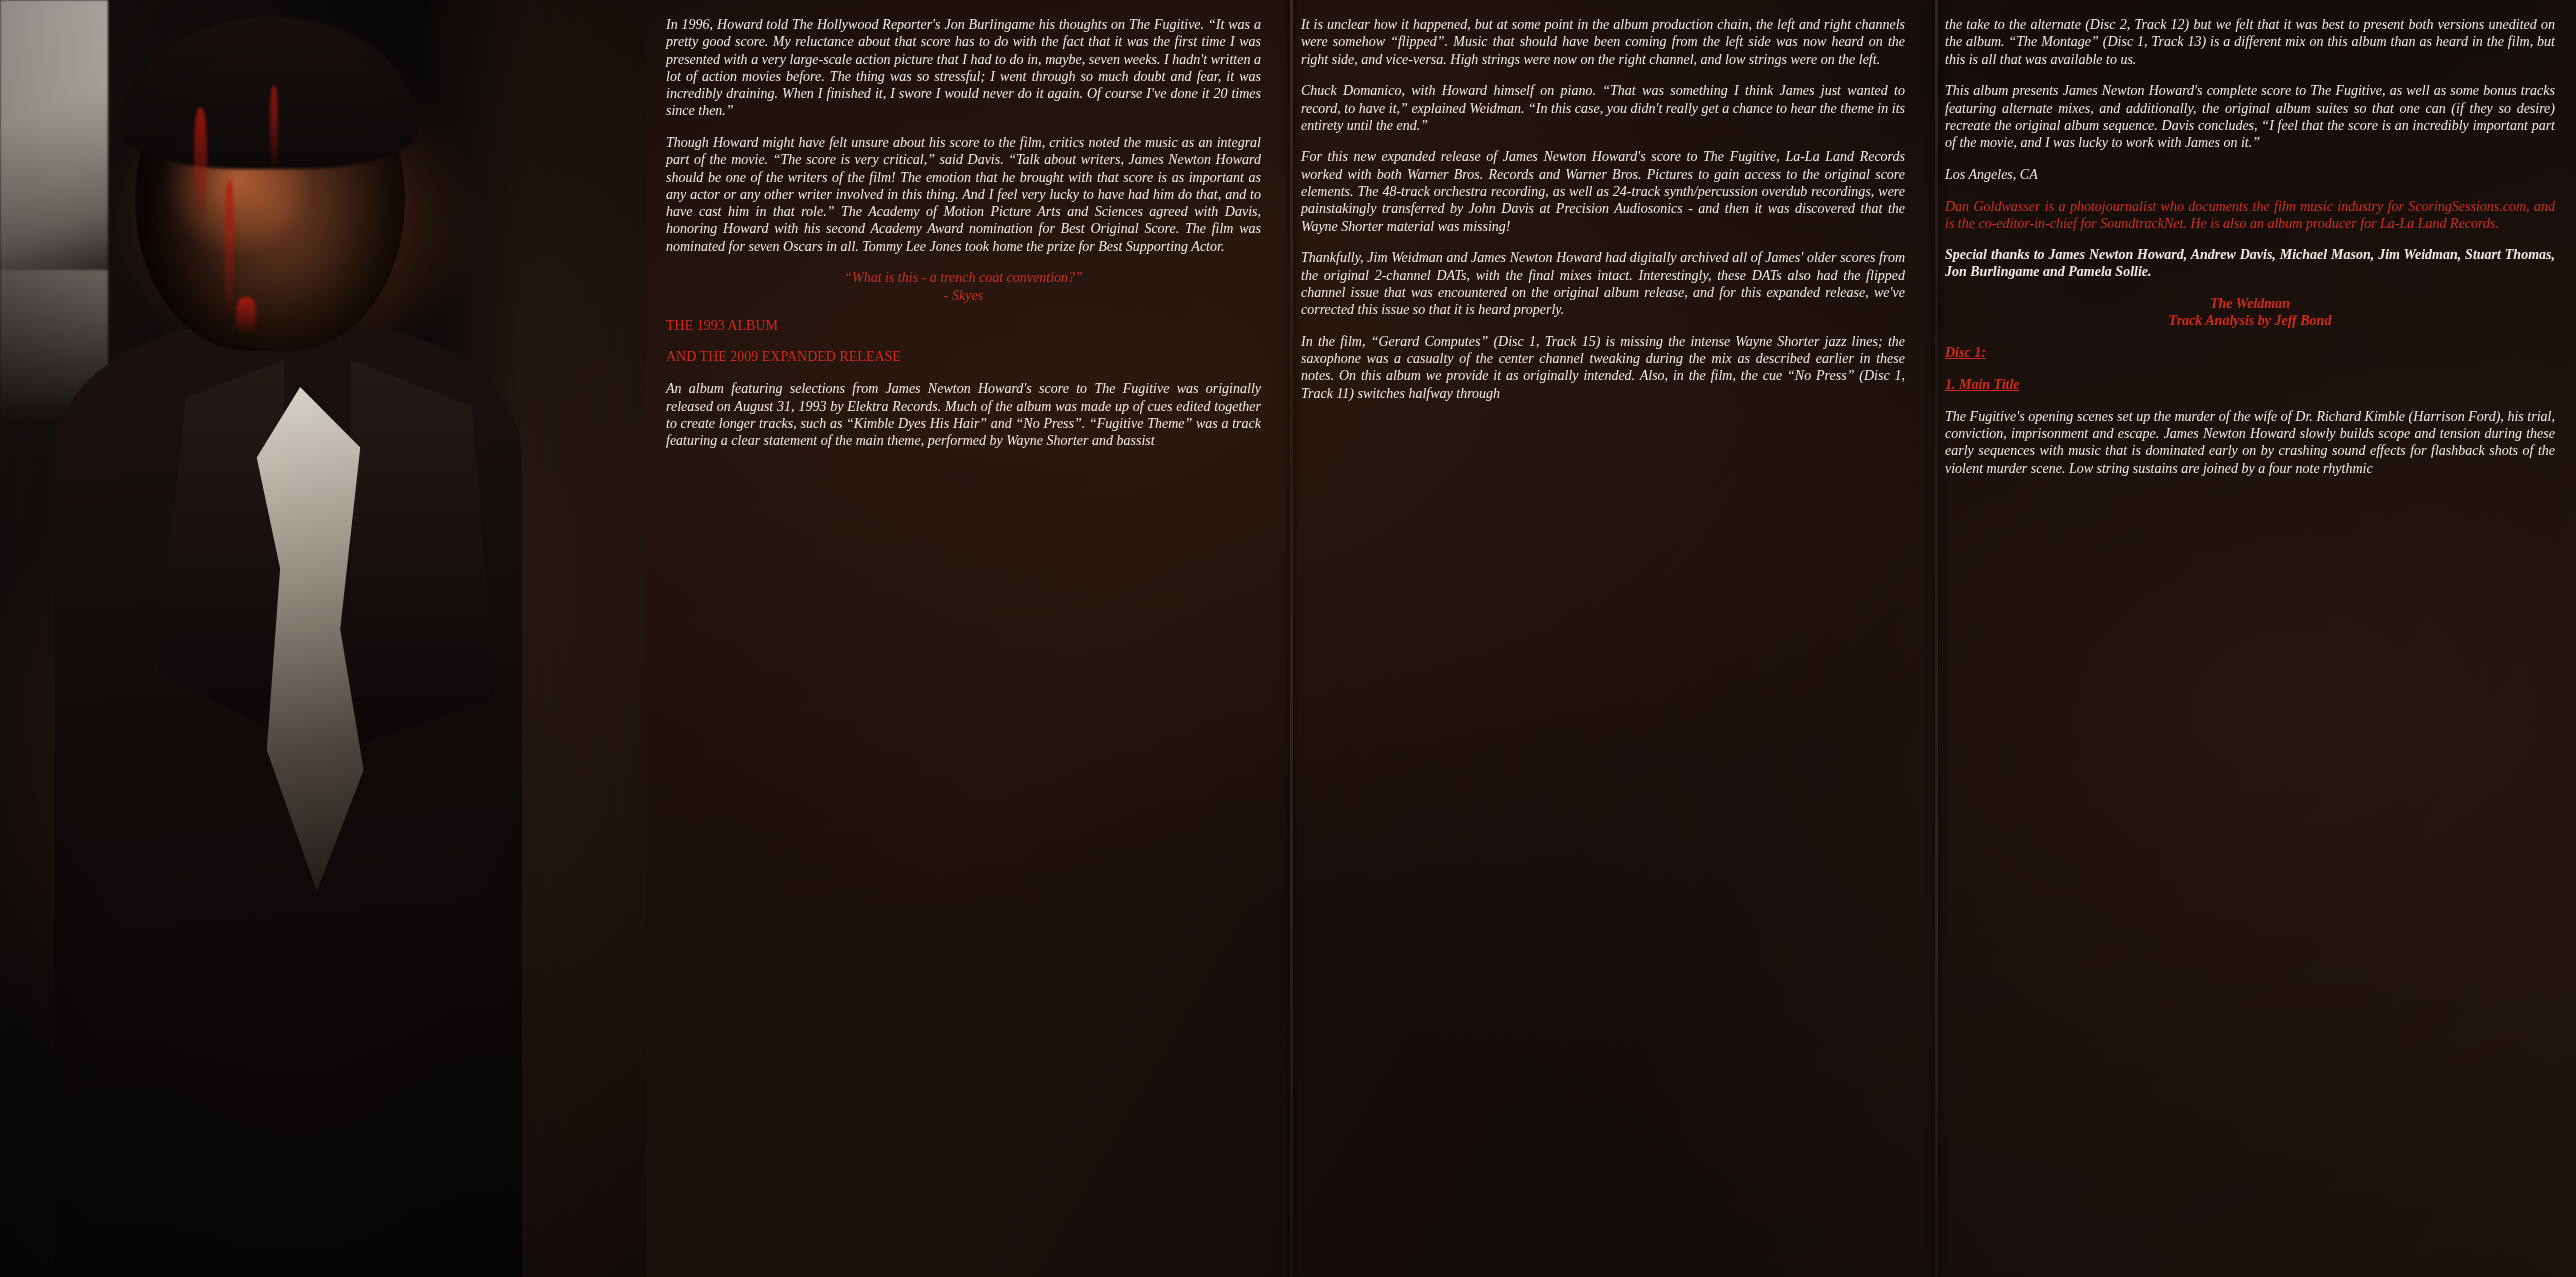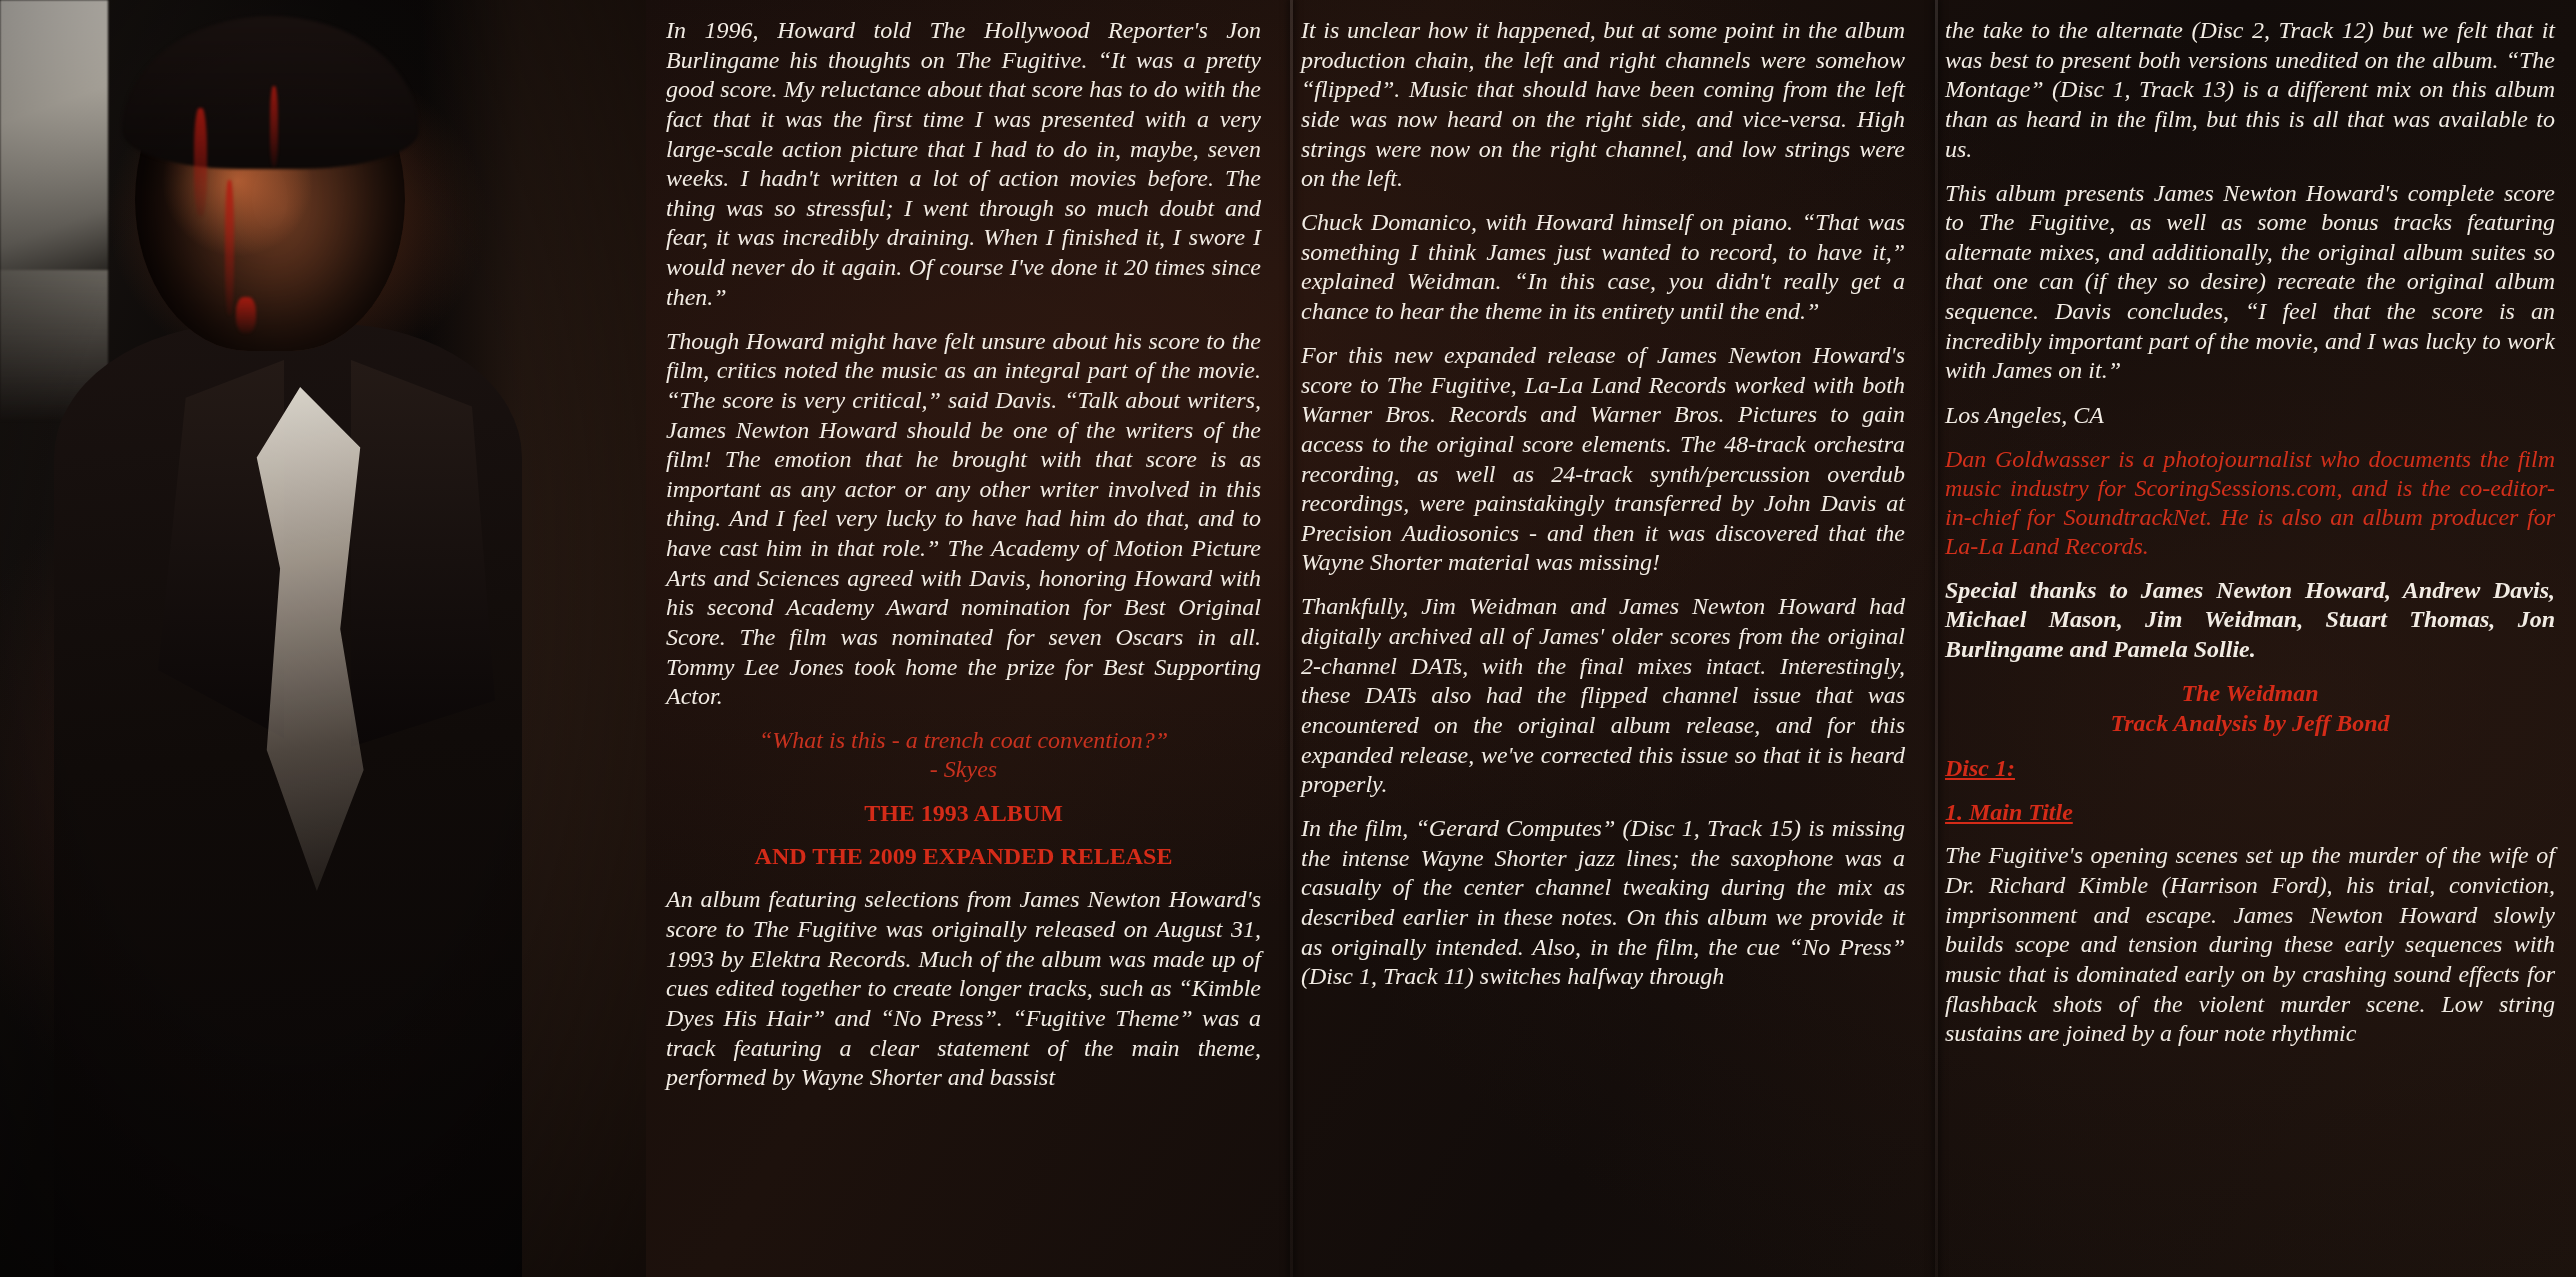--- a/index.html
+++ b/index.html
@@ -134,21 +134,21 @@
     display: flex;
     background:
       radial-gradient(ellipse 80% 60% at 20% 30%, rgba(60,30,20,0.55), rgba(0,0,0,0) 70%),
       radial-gradient(ellipse 70% 70% at 85% 55%, rgba(55,30,20,0.45), rgba(0,0,0,0) 75%),
       linear-gradient(120deg, #140c0a 0%, #1d110c 30%, #120c0a 60%, #1b120d 100%);
   }
   .column {
     box-sizing: border-box;
     padding: 16px 20px 0 20px;
     color: #f2ece4;
-    font-size: 24px;
+    font-size: 14px;
     line-height: 1.235;
     text-align: justify;
     font-style: italic;
     overflow: hidden;
   }
   .col1 { width: 635px; }
   .col2 { width: 644px; }
   .col3 { width: 650px; }
 
   .column p {
@@ -170,23 +170,22 @@
 
   .quote-red {
     color: #c8321f;
     text-align: center;
     font-style: italic;
     margin: 20px 0 23.4px 0;
     line-height: 1.22;
   }
   .heading-red {
     color: #d42b18;
-    font-weight: bold;
+    font-weight: normal;
     font-style: normal;
-    text-align: center;
     line-height: 1.2;
     margin: 0 0 1.8px 0;
   }
   .red-note {
     color: #d2301b;
     font-style: italic;
     text-align: justify;
     margin: 23.4px 0 20px 0;
     line-height: 1.22;
   }

